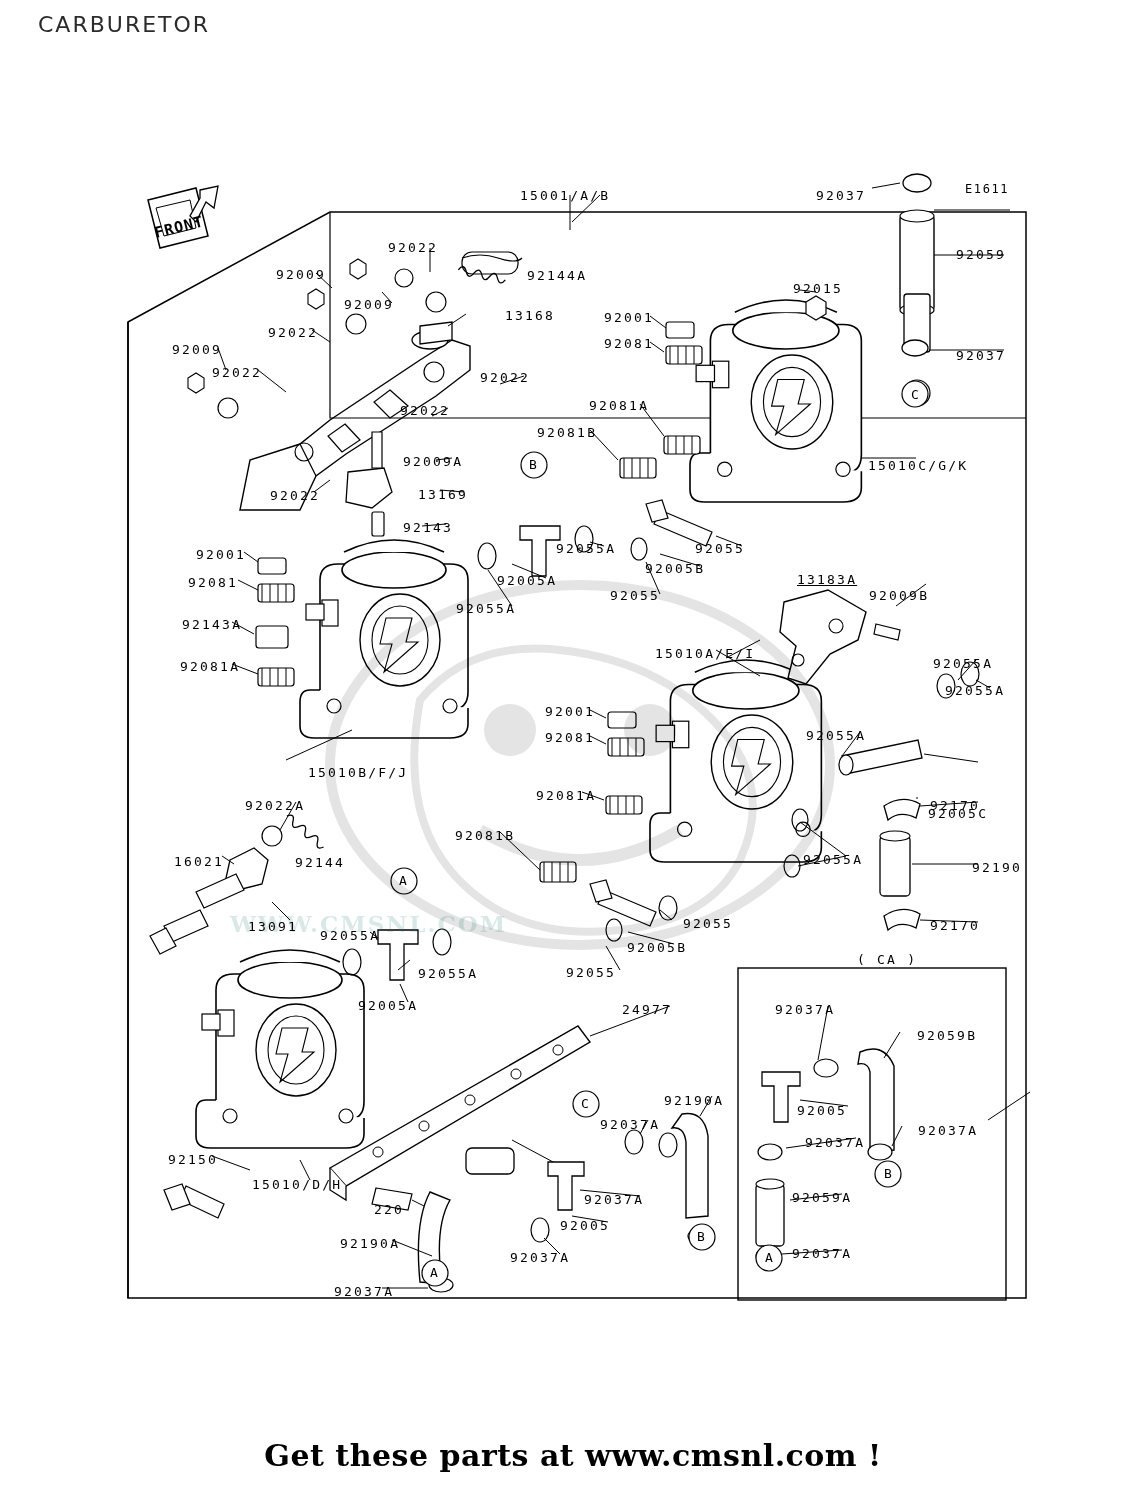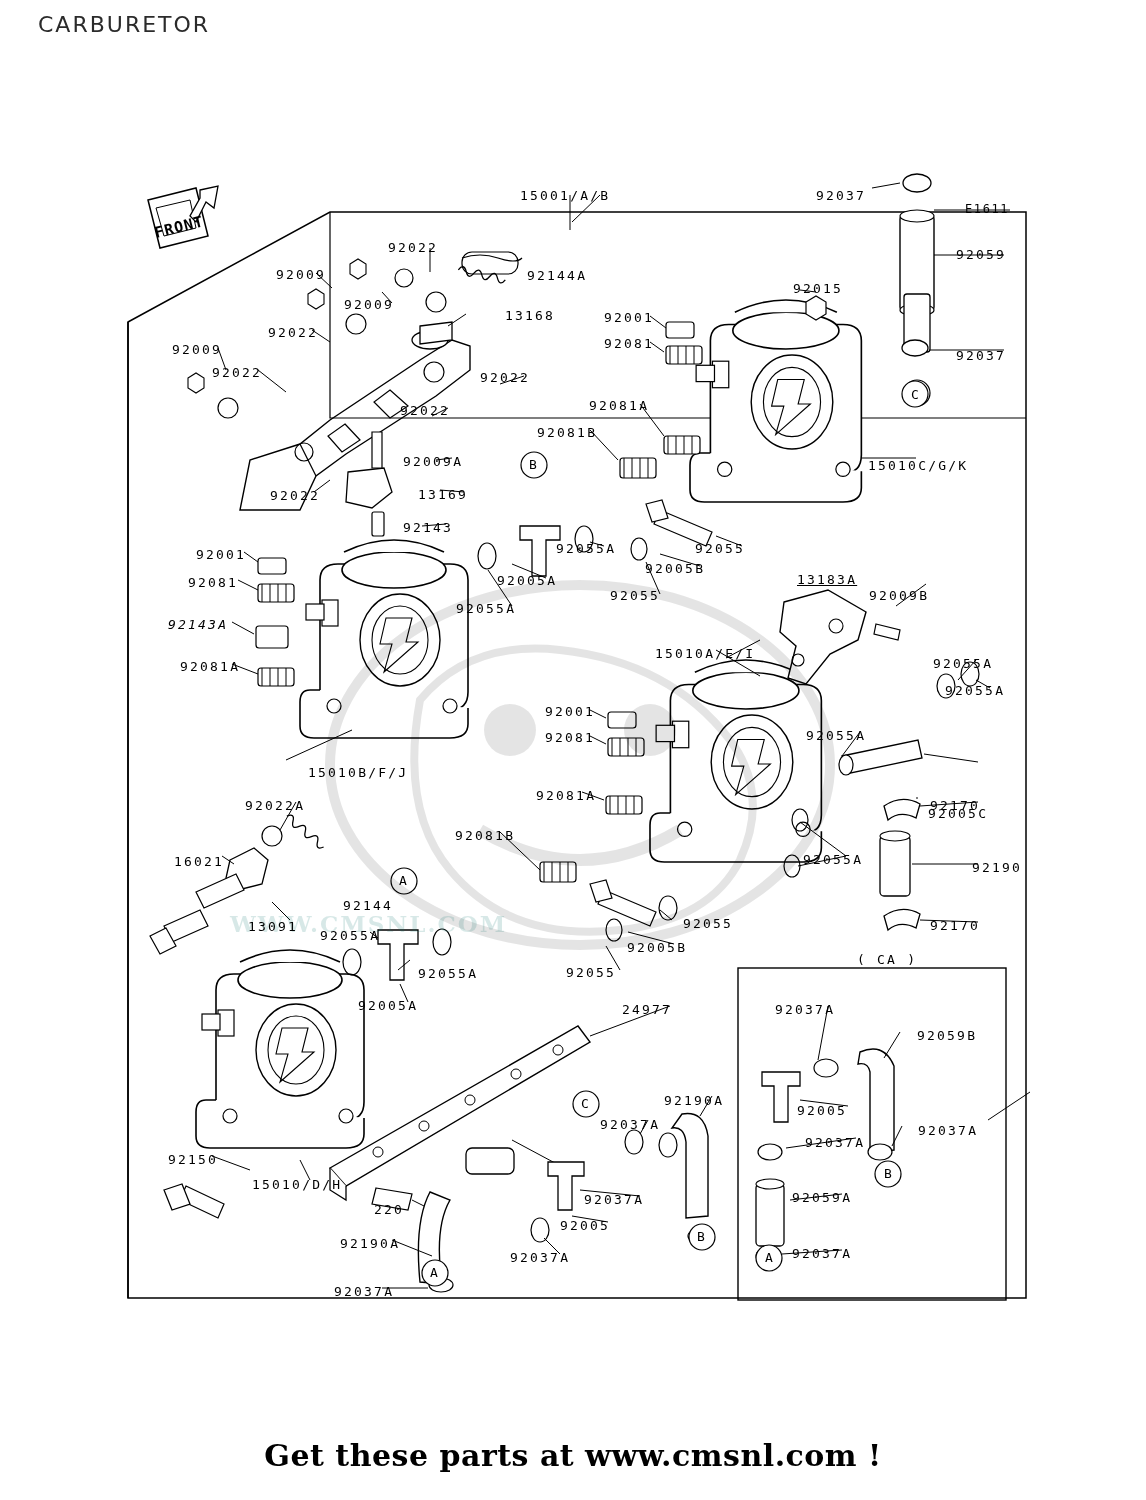--- a/index.html
+++ b/index.html
@@ -48,21 +48,20 @@
     font-family: "DejaVu Sans Mono", monospace;
     font-size: 13px;
     letter-spacing: 2.2px;
     color: #000;
     white-space: nowrap;
   }
   .corner-code {
     position: absolute;
     font-size: 12px;
     letter-spacing: 1.6px;
-    margin-top: 20px;
   }
   .watermark {
     position: absolute;
     left: 300px;
     top: 510px;
     width: 560px;
     height: 430px;
     opacity: 0.10;
     pointer-events: none;
   }
@@ -432,35 +431,35 @@
       <div class="lbl" style="left: 556px; top: 501px;">92055A</div>
       <div class="lbl" style="left: 695px; top: 501px;">92055</div>
       <div class="lbl" style="left: 196px; top: 507px;">92001</div>
       <div class="lbl" style="left: 497px; top: 533px;">92005A</div>
       <div class="lbl" style="left: 645px; top: 521px;">92005B</div>
       <div class="lbl" style="left: 188px; top: 535px;">92081</div>
       <div class="lbl" style="left: 797px; top: 532px; text-decoration: underline;">13183A</div>
       <div class="lbl" style="left: 869px; top: 548px;">92009B</div>
       <div class="lbl" style="left: 456px; top: 561px;">92055A</div>
       <div class="lbl" style="left: 610px; top: 548px;">92055</div>
-      <div class="lbl" style="left: 168px; top: 577px; font-style: italic;">92143A</div>
+      <div class="lbl" style="left: 182px; top: 577px;">92143A</div>
       <div class="lbl" style="left: 655px; top: 606px; text-align: center;">15010A/E/I</div>
       <div class="lbl" style="left: 933px; top: 616px;">92055A</div>
       <div class="lbl" style="left: 180px; top: 619px;">92081A</div>
       <div class="lbl" style="left: 945px; top: 643px;">92055A</div>
       <div class="lbl" style="left: 545px; top: 664px;">92001</div>
       <div class="lbl" style="left: 545px; top: 690px;">92081</div>
       <div class="lbl" style="left: 806px; top: 688px;">92055A</div>
       <div class="lbl" style="left: 928px; top: 742px; margin-top: 24px;">92005C</div>
       <div class="lbl" style="left: 308px; top: 725px;">15010B/F/J</div>
       <div class="lbl" style="left: 536px; top: 748px;">92081A</div>
       <div class="lbl" style="left: 930px; top: 758px;">92170</div>
       <div class="lbl" style="left: 245px; top: 758px;">92022A</div>
       <div class="lbl" style="left: 455px; top: 788px;">92081B</div>
-      <div class="lbl" style="left: 295px; top: 858px; margin-left: 48px;">92144</div>
+      <div class="lbl" style="left: 295px; top: 815px;">92144</div>
       <div class="lbl" style="left: 972px; top: 820px;">92190</div>
       <div class="lbl" style="left: 174px; top: 814px;">16021</div>
       <div class="lbl" style="left: 803px; top: 812px;">92055A</div>
       <div class="lbl" style="left: 930px; top: 878px;">92170</div>
       <div class="lbl" style="left: 248px; top: 879px;">13091</div>
       <div class="lbl" style="left: 320px; top: 888px;">92055A</div>
       <div class="lbl" style="left: 683px; top: 876px;">92055</div>
       <div class="lbl" style="left: 627px; top: 900px;">92005B</div>
       <div class="lbl" style="left: 566px; top: 925px;">92055</div>
       <div class="lbl" style="left: 418px; top: 926px;">92055A</div>

